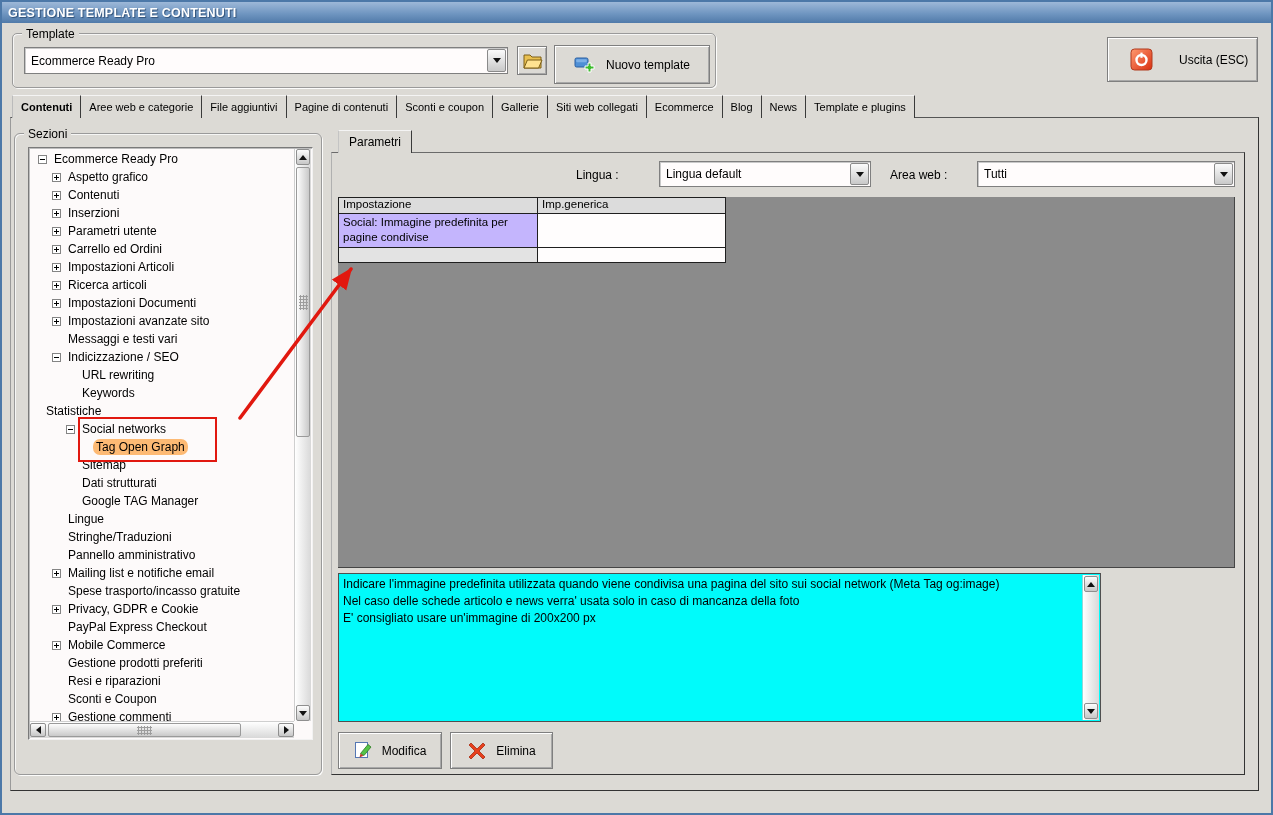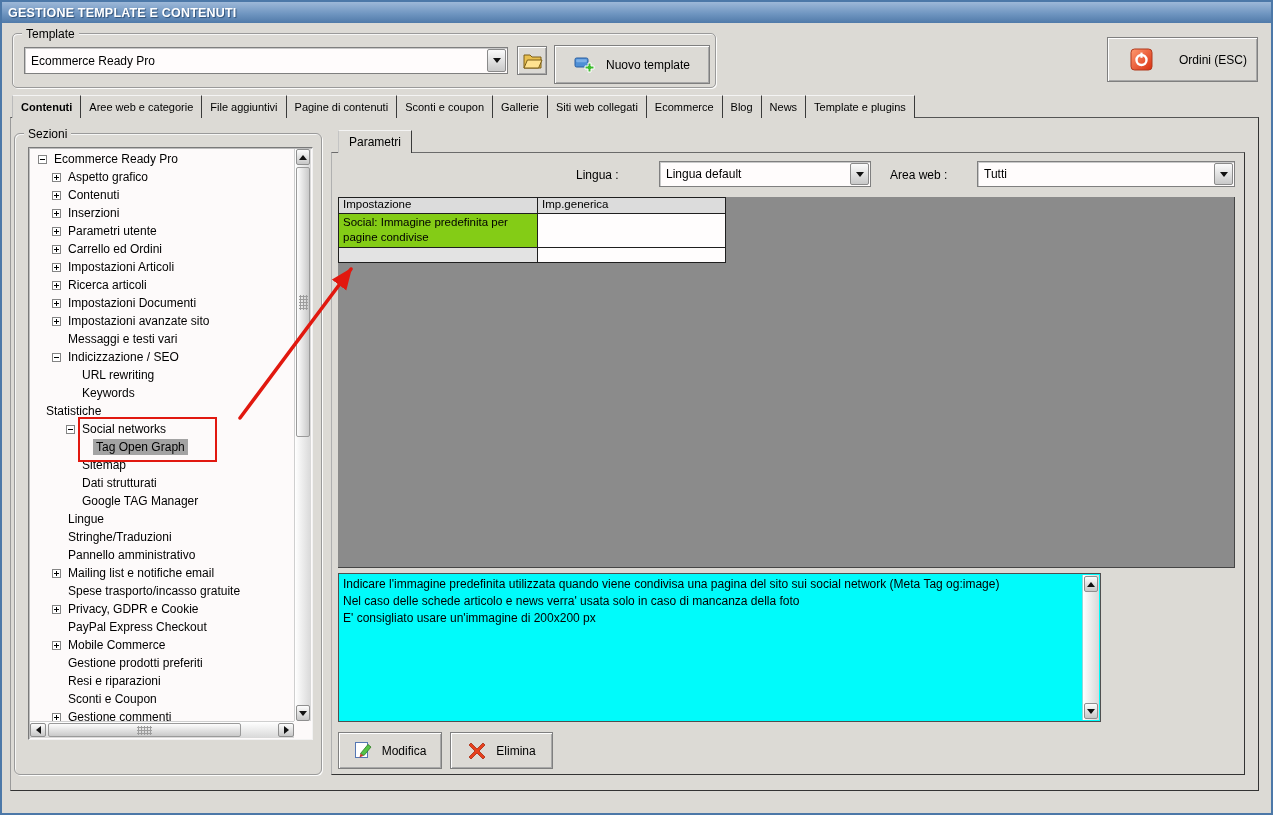--- a/index.html
+++ b/index.html
@@ -78,21 +78,21 @@
   .tree-rows { position:absolute; left:1px; top:1px; right:18px; bottom:18px; overflow:hidden; padding-top:1px; }
   .trow { height:18px; display:flex; align-items:center; font-size:12px; white-space:nowrap; }
   .glyph { width:9px; height:9px; border:1px solid #848484; background:#fff;
            margin-right:4px; position:relative; flex:none; }
   .glyph.minus::before,.glyph.plus::before {
     content:""; position:absolute; left:1px; right:1px; top:3px; height:1px; background:#000; }
   .glyph.plus::after {
     content:""; position:absolute; top:1px; bottom:1px; left:3px; width:1px; background:#000; }
   .glyph.none { border-color:transparent; background:transparent; }
   .tlabel { padding:1px 3px; }
-  .tlabel.selected { background:#a3a3a3; }
+  .tlabel.selected { background:#fdba74;border-radius:7px; }
 
   
   .vsb { position:absolute; top:1px; right:1px; width:17px; bottom:18px;
          background:linear-gradient(90deg,#ffffff,#d8d8d8); border-left:1px solid #cfcfcf; }
   .hsb { position:absolute; left:1px; bottom:1px; right:18px; height:17px;
          background:linear-gradient(180deg,#ffffff,#d8d8d8); border-top:1px solid #cfcfcf; }
   .sbtn { position:absolute; background:linear-gradient(180deg,#fdfdfd,#c7c7c7);
           border:1px solid #8f8f8f; border-radius:2px;
           display:flex; align-items:center; justify-content:center; }
   .sbtn.v { left:1px; width:14px; height:16px; }
@@ -111,21 +111,21 @@
   .plabel { position:absolute; font-size:12px; text-align:left; white-space:nowrap; }
   .grayarea { position:absolute; left:338px; top:197px; width:897px; height:371px;
               background:#8b8b8b; border-right:1px solid #454545; border-bottom:1px solid #454545; }
   #paramtable { position:absolute; left:338px; top:197px; border-collapse:collapse; table-layout:fixed; z-index:5; }
   #paramtable th,#paramtable td { border:1px solid #1f1f1f; overflow:hidden; vertical-align:top;
       font-size:11.5px; font-weight:normal; text-align:left; padding:0 4px; }
   #paramtable th { background:#dcdcdc; height:16px; }
   #paramtable tbody tr:nth-child(1) td { height:34px; line-height:15px; padding-top:1px; }
   #paramtable tbody tr:nth-child(2) td { height:15px; }
   td.c-val { background:#fffdfd; }
-  td.c-set.hl { background:#84cc16; }
+  td.c-set.hl { background:#c4b5fd; }
   td.c-set.stub { background:#e3e3e3; }
 
   .infobox { position:absolute; left:338px; top:573px; width:763px; height:149px;
              background:#00fbfb; border:1px solid #4f4f4f; }
   .info-text { position:absolute; left:4px; top:2px; right:22px; bottom:2px;
                font-size:12px; line-height:17px; overflow:hidden; }
   .ta-vsb { position:absolute; top:1px; right:1px; bottom:1px; width:17px;
             background:linear-gradient(90deg,#ffffff,#d8d8d8); border-left:1px solid #8fd8d8; }
 
   
@@ -174,21 +174,21 @@
     <defs>
       <linearGradient id="redg" x1="0" y1="0" x2="1" y2="1">
         <stop offset="0" stop-color="#ff9a70"></stop>
           <stop offset="1" stop-color="#d92f10"></stop>
       </linearGradient>
     </defs>
     <rect x="1" y="1" width="21" height="21" rx="3.5" fill="url(#redg)" stroke="#b03a1e"></rect>
     <circle cx="11.5" cy="12" r="5" fill="none" stroke="#ffffff" stroke-width="2.4"></circle>
     <rect x="10.4" y="4.6" width="2.2" height="5.2" fill="#ffffff"></rect>
   </svg>
-  <span>Ordini (ESC)</span>
+  <span>Uscita (ESC)</span>
 </div>
 
 <div class="tabpage"></div>
 <div class="tabstrip">
     <div class="tab active">Contenuti</div>
     <div class="tab">Aree web e categorie</div>
     <div class="tab">File aggiuntivi</div>
     <div class="tab">Pagine di contenuti</div>
     <div class="tab">Sconti e coupon</div>
     <div class="tab">Gallerie</div>

